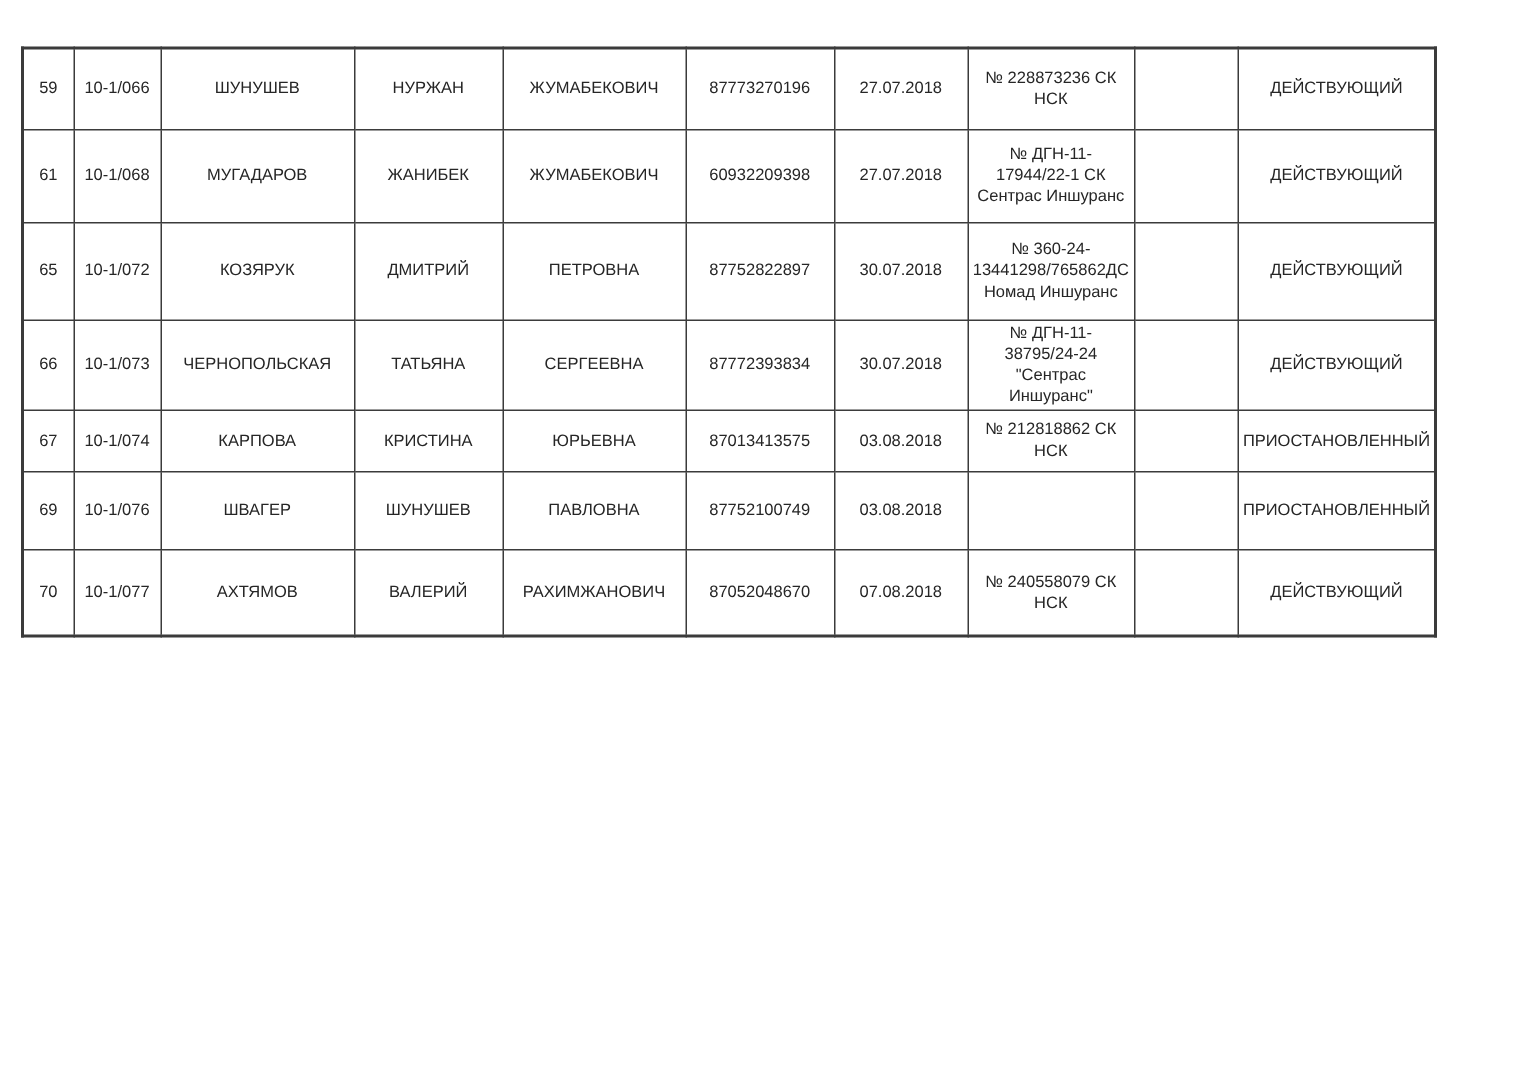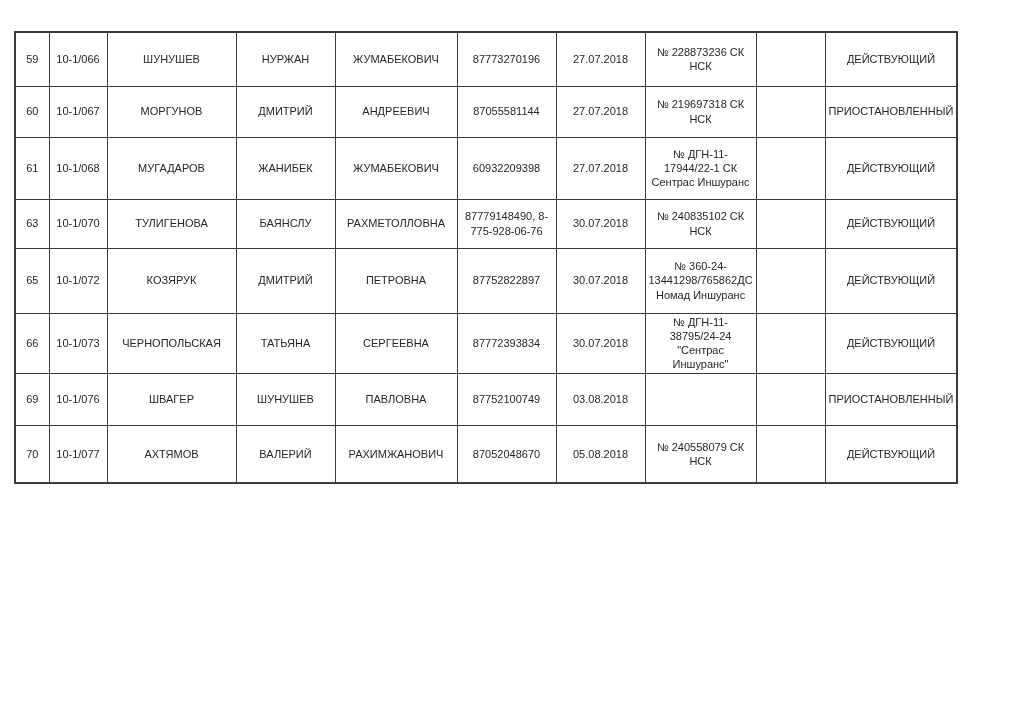--- a/index.html
+++ b/index.html
@@ -79,53 +79,29 @@
     <td class="v-bottom">10-1/066</td>
     <td>ШУНУШЕВ</td>
     <td>НУРЖАН</td>
     <td>ЖУМАБЕКОВИЧ</td>
     <td>87773270196</td>
     <td>27.07.2018</td>
     <td>№ 228873236 СК НСК</td>
     <td></td>
     <td>ДЕЙСТВУЮЩИЙ</td>
   </tr>
-        <tr style="height: 51px;">
-    <td class="v-bottom">60</td>
-    <td class="v-bottom">10-1/067</td>
-    <td>МОРГУНОВ</td>
-    <td>ДМИТРИЙ</td>
-    <td>АНДРЕЕВИЧ</td>
-    <td>87055581144</td>
-    <td>27.07.2018</td>
-    <td>№ 219697318 СК НСК</td>
-    <td></td>
-    <td>ПРИОСТАНОВЛЕННЫЙ</td>
-  </tr>
         <tr style="height: 62px;">
     <td class="v-bottom">61</td>
     <td class="v-bottom">10-1/068</td>
     <td>МУГАДАРОВ</td>
     <td>ЖАНИБЕК</td>
     <td>ЖУМАБЕКОВИЧ</td>
     <td>60932209398</td>
     <td>27.07.2018</td>
     <td>№ ДГН-11-17944/22-1 СК Сентрас Иншуранс</td>
-    <td></td>
-    <td>ДЕЙСТВУЮЩИЙ</td>
-  </tr>
-        <tr style="height: 49px;">
-    <td class="v-bottom">63</td>
-    <td class="v-bottom">10-1/070</td>
-    <td>ТУЛИГЕНОВА</td>
-    <td>БАЯНСЛУ</td>
-    <td>РАХМЕТОЛЛОВНА</td>
-    <td>87779148490, 8-775-928-06-76</td>
-    <td>30.07.2018</td>
-    <td>№ 240835102 СК НСК</td>
     <td></td>
     <td>ДЕЙСТВУЮЩИЙ</td>
   </tr>
         <tr style="height: 65px;">
     <td class="v-bottom">65</td>
     <td class="v-bottom">10-1/072</td>
     <td>КОЗЯРУК</td>
     <td>ДМИТРИЙ</td>
     <td>ПЕТРОВНА</td>
     <td>87752822897</td>
@@ -139,39 +115,51 @@
     <td class="v-bottom">10-1/073</td>
     <td>ЧЕРНОПОЛЬСКАЯ</td>
     <td>ТАТЬЯНА</td>
     <td>СЕРГЕЕВНА</td>
     <td>87772393834</td>
     <td>30.07.2018</td>
     <td>№ ДГН-11-38795/24-24 "Сентрас Иншуранс"</td>
     <td></td>
     <td>ДЕЙСТВУЮЩИЙ</td>
   </tr>
+        <tr style="height: 41px;">
+    <td class="v-bottom">67</td>
+    <td class="v-bottom">10-1/074</td>
+    <td>КАРПОВА</td>
+    <td>КРИСТИНА</td>
+    <td>ЮРЬЕВНА</td>
+    <td>87013413575</td>
+    <td>03.08.2018</td>
+    <td>№ 212818862 СК НСК</td>
+    <td></td>
+    <td>ПРИОСТАНОВЛЕННЫЙ</td>
+  </tr>
         <tr style="height: 52px;">
     <td class="v-bottom">69</td>
     <td class="v-bottom">10-1/076</td>
     <td>ШВАГЕР</td>
     <td>ШУНУШЕВ</td>
     <td>ПАВЛОВНА</td>
     <td>87752100749</td>
     <td>03.08.2018</td>
     <td></td>
     <td></td>
     <td>ПРИОСТАНОВЛЕННЫЙ</td>
   </tr>
         <tr style="height: 58px;">
     <td class="v-bottom">70</td>
     <td class="v-bottom">10-1/077</td>
     <td>АХТЯМОВ</td>
     <td>ВАЛЕРИЙ</td>
     <td>РАХИМЖАНОВИЧ</td>
     <td>87052048670</td>
-    <td>05.08.2018</td>
+    <td>07.08.2018</td>
     <td>№ 240558079 СК НСК</td>
     <td></td>
     <td>ДЕЙСТВУЮЩИЙ</td>
   </tr>
       </tbody>
   </table>
 </div>
 
 </body></html>

